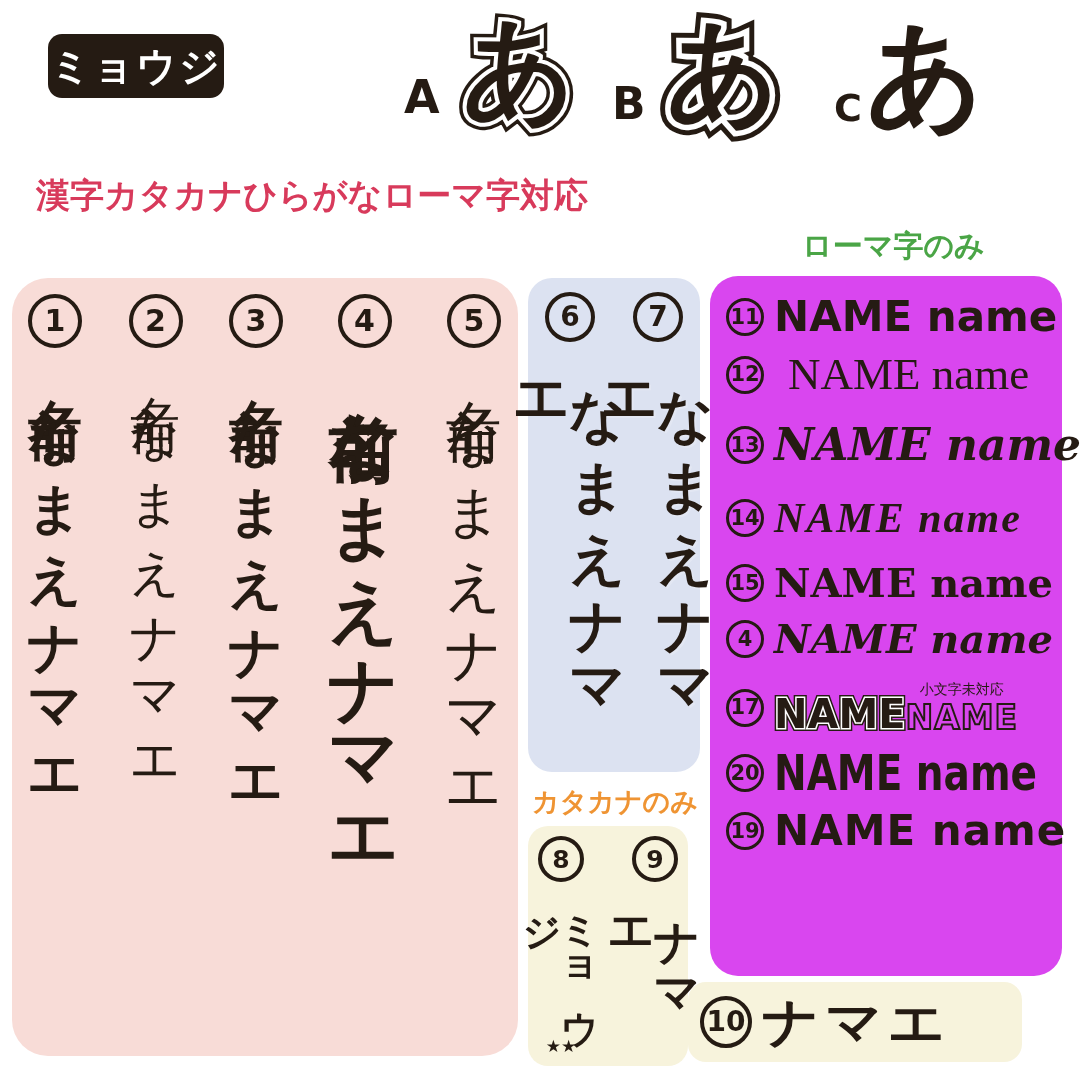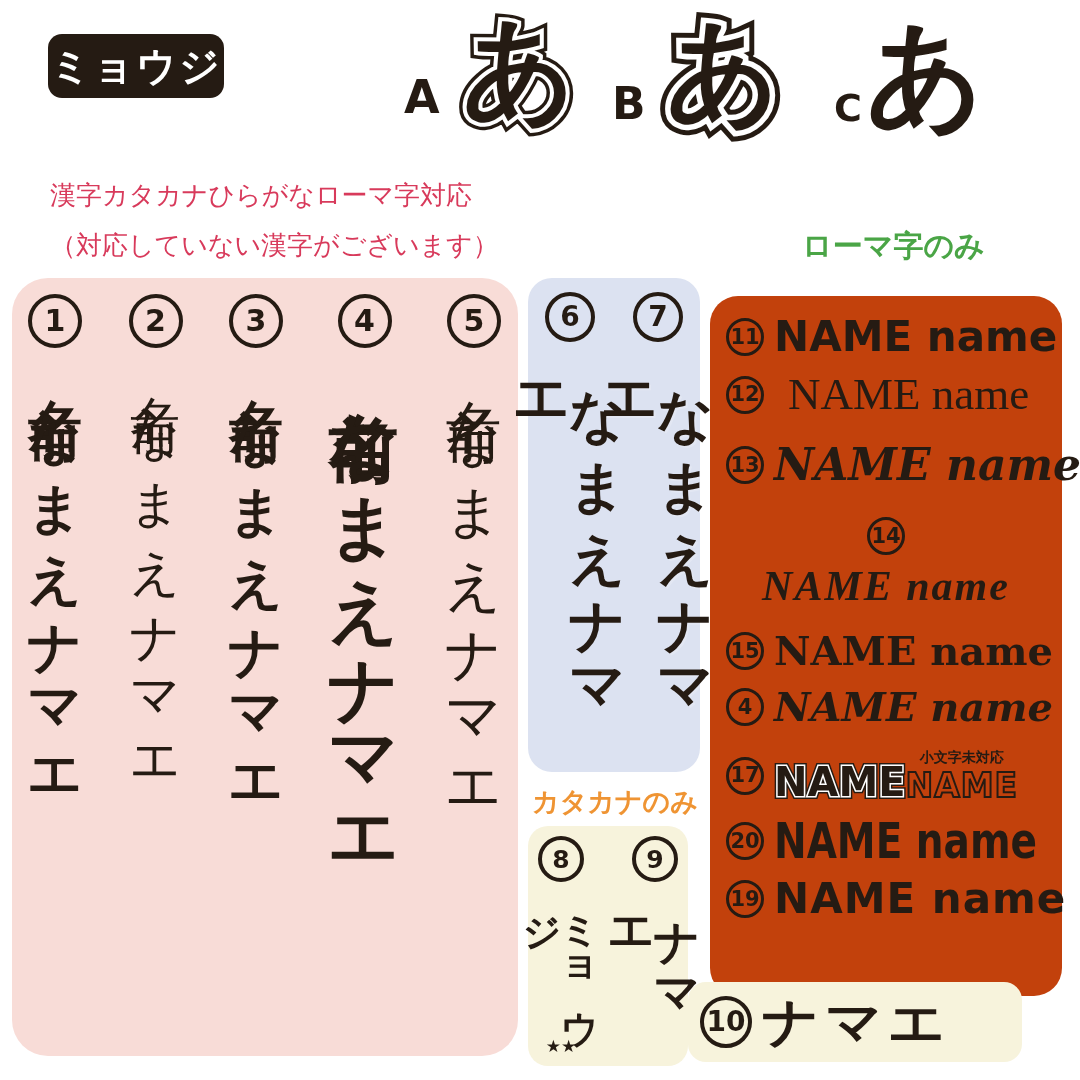--- a/index.html
+++ b/index.html
@@ -26,21 +26,21 @@
   .aaA .l2{color:#fff;-webkit-text-stroke:8px #fff;}
   .aaA .l3{color:var(--ink);}
   .aaB{left:666px;top:14px;font-size:112px;}
   .aaB .l1{color:var(--ink);-webkit-text-stroke:21px var(--ink);}
   .aaB .l2{color:#fff;-webkit-text-stroke:11px #fff;}
   .aaB .l3{color:var(--ink);}
   .aaC{position:absolute;left:866px;top:16px;font-size:116px;font-weight:900;line-height:1;color:var(--ink);}
   .hdr-abs{position:absolute;}
 
   
-  .note-red{position:absolute;left:50px;top:170px;font-size:26px;font-weight:400;line-height:50px;}
+  .note-red{position:absolute;left:36px;top:170px;font-size:34px;font-weight:700;line-height:50px;}
   .cap{position:absolute;font-weight:900;}
   .cap-kana{left:544px;top:188px;font-size:30px;line-height:37px;}
   .cap-romaji{left:802px;top:226px;font-size:30px;}
   .cap-katakana{left:532px;top:784px;font-size:27px;}
 
   
   .panel{position:absolute;box-sizing:border-box;}
   .panel-kanji{left:12px;top:278px;width:506px;height:778px;border-radius:36px;
                padding:16px 16px;display:flex;justify-content:space-between;}
   .panel-kana{left:528px;top:278px;width:172px;height:494px;border-radius:24px;
@@ -81,30 +81,30 @@
   .rfont{color:var(--ink);white-space:nowrap;line-height:1;}
   .fr11{font-size:42px;font-weight:800;}
   .fr12{font-family:"Liberation Serif","DejaVu Serif",serif;font-size:45px;font-weight:400;}
   .fr13{font-family:"DejaVu Serif","Liberation Serif",serif;font-size:44px;font-weight:700;font-style:italic;}
   .fr14{font-family:"Liberation Serif","DejaVu Serif",serif;font-size:42px;font-weight:700;font-style:italic;letter-spacing:2px;}
   .fr15{font-family:"DejaVu Serif","Liberation Serif",serif;font-size:40px;font-weight:900;}
   .fr16{font-family:"DejaVu Serif","Liberation Serif",serif;font-size:40px;font-weight:900;font-style:italic;}
   .fr18{font-size:50px;font-weight:900;transform:scaleX(0.78);transform-origin:left center;}
   .fr19{font-size:42px;font-weight:700;letter-spacing:1px;}
   .mb-a{margin-bottom:14px;} .mb-b{margin-bottom:26px;gap:24px;} .mb-c{margin-bottom:30px;}
-  .mb-d{margin-bottom:24px;flex-direction:column;} .mb-e{margin-bottom:16px;} .mb-f{margin-bottom:22px;}
+  .mb-d{margin-bottom:24px;} .mb-e{margin-bottom:16px;} .mb-f{margin-bottom:22px;}
   .mb-g{margin-bottom:14px;} .mb-h{margin-bottom:12px;}
 
   .bubble17{font-size:40px;}
   .bubble17 .l1{-webkit-text-stroke:6px var(--ink);color:var(--ink);}
   .bubble17 .l2{-webkit-text-stroke:3px #fff;color:#fff;}
   .bubble17 .l3{color:var(--ink);}
   .r17wrap{display:flex;align-items:flex-end;gap:0;}
   .r17second{display:flex;flex-direction:column;align-items:center;}
-  .r17note{font-size:14px;font-weight:700;color:var(--ink);margin-bottom:2px;}
+  .r17note{font-size:14px;font-weight:400;color:var(--ink);margin-bottom:2px;}
   .fr17b{font-size:33px;font-weight:900;color:transparent;-webkit-text-stroke:2px var(--ink);letter-spacing:1px;line-height:1;}
 
   .f10{font-size:52px;font-weight:900;letter-spacing:5px;transform:scaleX(1.08);transform-origin:left center;color:var(--ink);line-height:1;}
 </style>
 </head>
 <body>
 
 <div id="canvas">
 
   <div class="title-box">
@@ -123,21 +123,20 @@
     <span class="l1">あ</span>
     <span class="l2">あ</span>
     <span class="l3">あ</span>
   </div>
 
   <span class="sample-label lblC">C</span>
   <span class="aaC">あ</span>
 
   <div class="note-red" style="color:#d83a5b;">
     <div>漢字カタカナひらがなローマ字対応</div>
-    <div>（対応していない漢字がございます）</div>
   </div>
 
   <div class="cap cap-romaji" style="color:#4aa546;">ローマ字のみ</div>
   <div class="cap cap-katakana" style="color:#ef9433;">カタカナのみ</div>
 
   <div class="panel panel-kanji" style="background:#f8dcd7;">
     <div class="vcol">
       <span class="num num-lg">1</span>
       <div class="vtext fk1">名前なまえナマエ</div>
     </div>
@@ -175,21 +174,21 @@
       <span class="num num-sm">8</span>
       <div class="vtext fk8">ミョウジ</div>
       <span class="deco-star">★★</span>
     </div>
     <div class="vcol">
       <span class="num num-sm">9</span>
       <div class="vtext fk9">ナマエ</div>
     </div>
   </div>
 
-  <div class="panel panel-romaji" style="background:#c2410c;margin-top:20px;">
+  <div class="panel panel-romaji" style="background:#d946ef;">
     <div class="rrow mb-a">
       <span class="num num-row">11</span>
       <span class="rfont fr11">NAME name</span>
     </div>
     <div class="rrow mb-b">
       <span class="num num-row">12</span>
       <span class="rfont fr12">NAME name</span>
     </div>
     <div class="rrow mb-c">
       <span class="num num-row">13</span>

